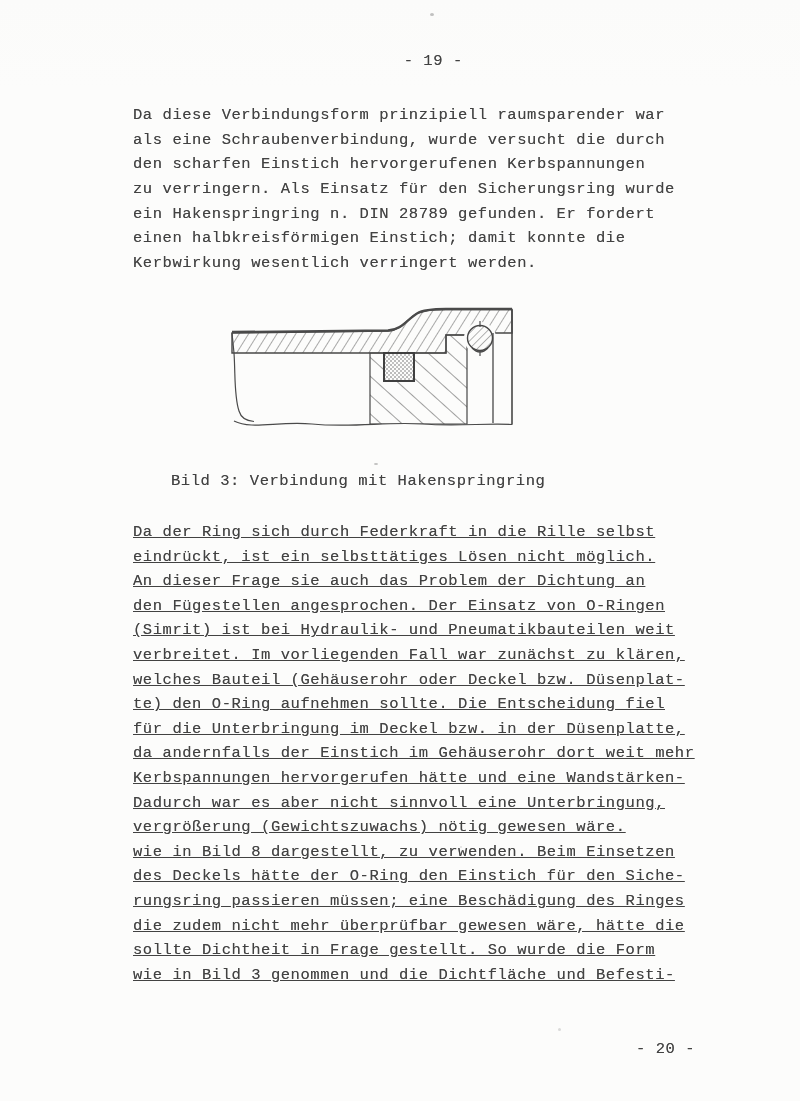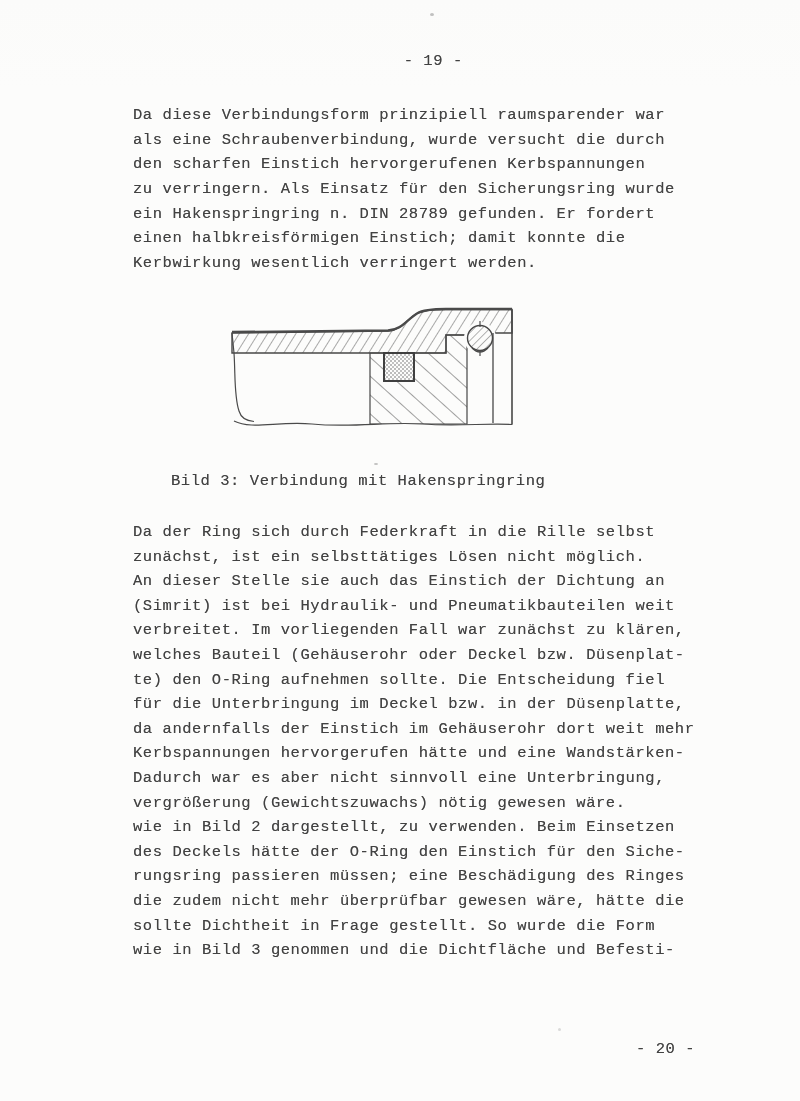--- a/index.html
+++ b/index.html
@@ -50,21 +50,21 @@
   .caption {
     position: absolute;
     left: 171px;
     top: 472px;
   }
   .para2 {
     position: absolute;
     left: 133px;
     top: 520px;
   }
-  .para2 .line { height: 24.6px; line-height: 24.6px; }
+  .para2 .line { height: 24.6px; line-height: 24.6px; text-decoration: underline; }
   .pagenum-bottom {
     position: absolute;
     left: 636px;
     top: 1040px;
   }
   .speck {
     position: absolute;
     background: #9a9a9a;
     border-radius: 50%;
     opacity: 0.6;
@@ -134,32 +134,33 @@
 
       <path d="M0,121 C30,130 55,121 90,124 C130,128 165,121.5 200,124 C235,126.5 265,123 300,125 L300,135 L0,135 Z" fill="#fcfcfb"></path>
       <path class="ink" d="M12,121 C30,130 55,121 90,124 C130,128 165,121.5 200,124 C235,126.5 265,123 290,124.5" stroke-width="1.2"></path>
     </svg>
   </div>
 
   <div class="caption typewriter">Bild 3: Verbindung mit Hakenspringring</div>
 
   <div class="para2">
     <div class="line typewriter">Da der Ring sich durch Federkraft in die Rille selbst</div>
-    <div class="line typewriter">zunächst, ist ein selbsttätiges Lösen nicht möglich.</div>
-    <div class="line typewriter">An dieser Stelle sie auch das Einstich der Dichtung an</div>
+    <div class="line typewriter">eindrückt, ist ein selbsttätiges Lösen nicht möglich.</div>
+    <div class="line typewriter">An dieser Frage sie auch das Problem der Dichtung an</div>
+    <div class="line typewriter">den Fügestellen angesprochen. Der Einsatz von O-Ringen</div>
     <div class="line typewriter">(Simrit) ist bei Hydraulik- und Pneumatikbauteilen weit</div>
     <div class="line typewriter">verbreitet. Im vorliegenden Fall war zunächst zu klären,</div>
     <div class="line typewriter">welches Bauteil (Gehäuserohr oder Deckel bzw. Düsenplat-</div>
     <div class="line typewriter">te) den O-Ring aufnehmen sollte. Die Entscheidung fiel</div>
     <div class="line typewriter">für die Unterbringung im Deckel bzw. in der Düsenplatte,</div>
     <div class="line typewriter">da andernfalls der Einstich im Gehäuserohr dort weit mehr</div>
     <div class="line typewriter">Kerbspannungen hervorgerufen hätte und eine Wandstärken-</div>
     <div class="line typewriter">Dadurch war es aber nicht sinnvoll eine Unterbringung,</div>
     <div class="line typewriter">vergrößerung (Gewichtszuwachs) nötig gewesen wäre.</div>
-    <div class="line typewriter">wie in Bild 2 dargestellt, zu verwenden. Beim Einsetzen</div>
+    <div class="line typewriter">wie in Bild 8 dargestellt, zu verwenden. Beim Einsetzen</div>
     <div class="line typewriter">des Deckels hätte der O-Ring den Einstich für den Siche-</div>
     <div class="line typewriter">rungsring passieren müssen; eine Beschädigung des Ringes</div>
     <div class="line typewriter">die zudem nicht mehr überprüfbar gewesen wäre, hätte die</div>
     <div class="line typewriter">sollte Dichtheit in Frage gestellt. So wurde die Form</div>
     <div class="line typewriter">wie in Bild 3 genommen und die Dichtfläche und Befesti-</div>
   </div>
 
   <div class="pagenum-bottom typewriter">- 20 -</div>
 
   <div class="speck speck1"></div>

